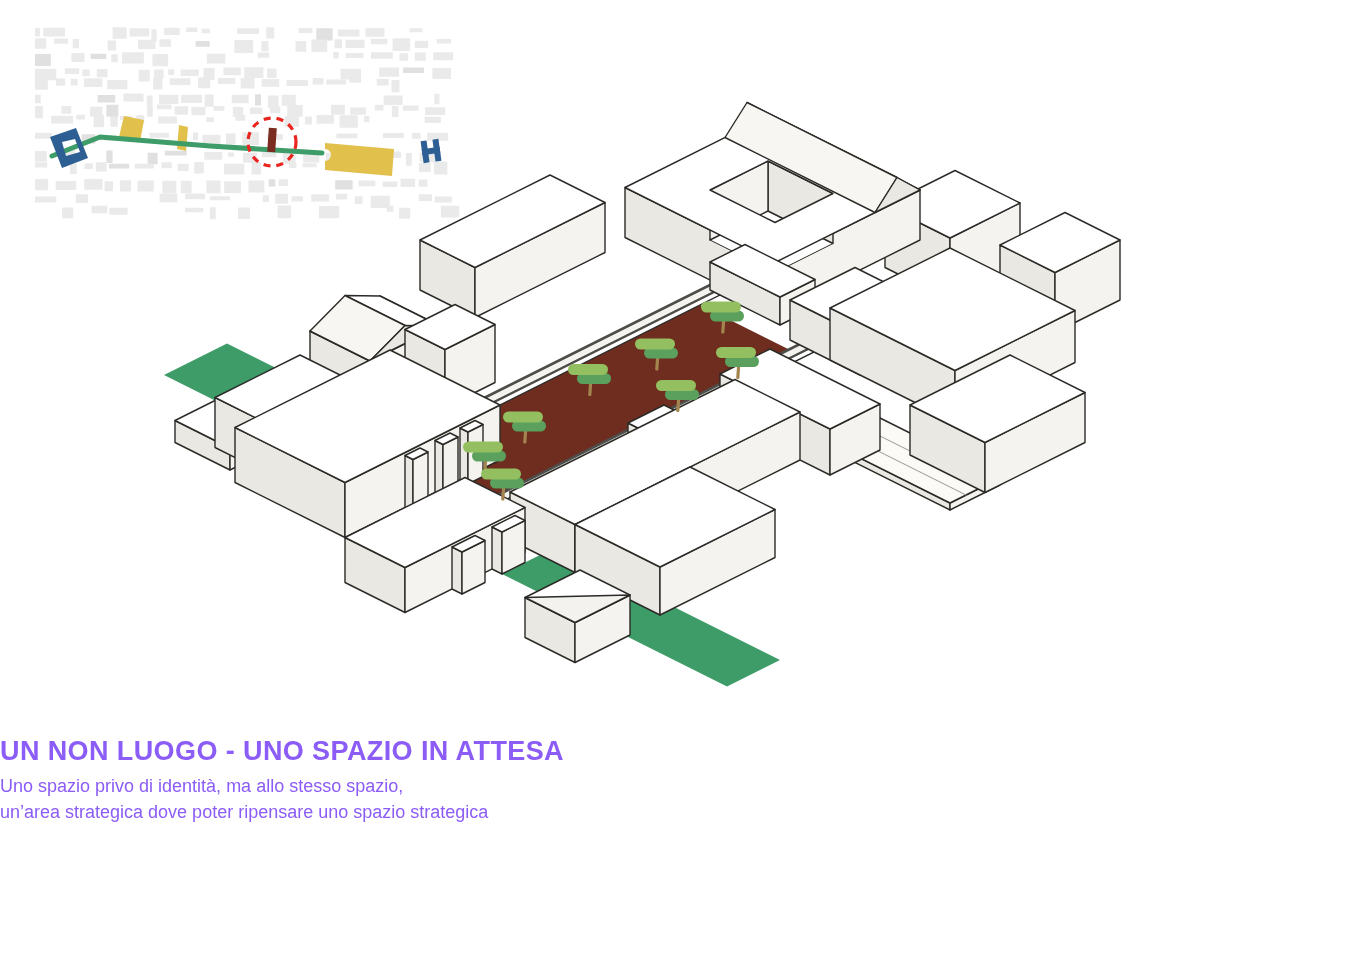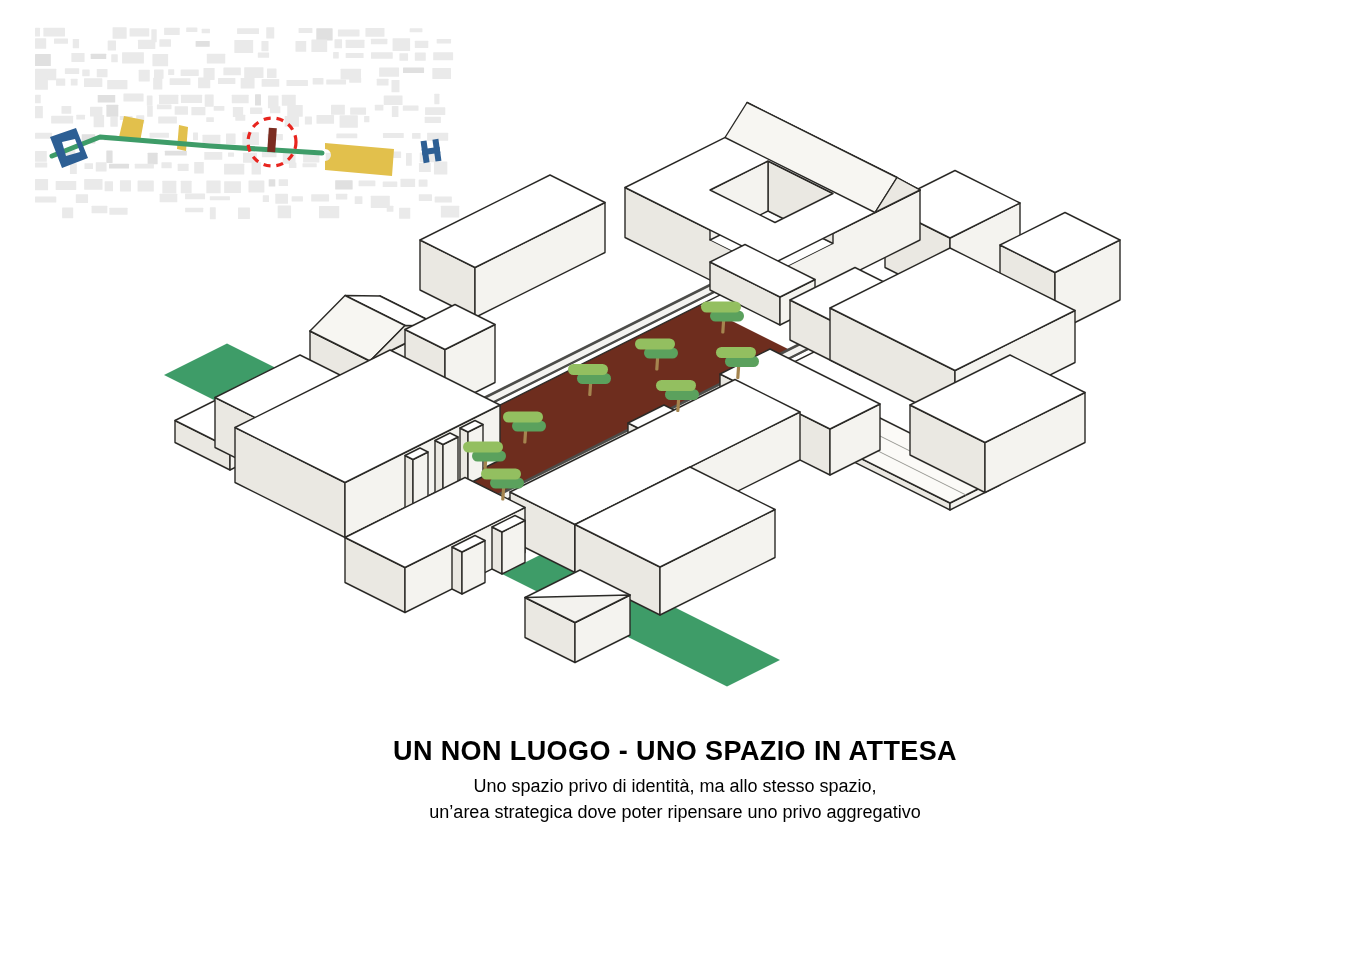--- a/index.html
+++ b/index.html
@@ -1,19 +1,19 @@
 <!DOCTYPE html>
 <html><head>
 <meta charset="utf-8">
 <style>
   html,body{margin:0;padding:0;background:#ffffff;}
   .page{position:relative;width:1350px;height:955px;background:#ffffff;overflow:hidden;
         font-family:"Liberation Sans",sans-serif;}
   svg{position:absolute;left:0;top:0;}
-  .caption{position:absolute;left:0;top:736px;width:100%;text-align:center;color:#000000;}
+  .caption{position:absolute;left:0;top:736px;width:100%;color:#8b5cf6;}
   .caption h1{margin:0;font:700 27px/1.15 "Liberation Sans",sans-serif;letter-spacing:.4px;}
   .caption .sub{font:400 18px/1.42 "Liberation Sans",sans-serif;margin:0;}
   .caption .sub:first-of-type{margin-top:7px;}
 </style>
 </head>
 <body>
 
 <div class="page">
   <svg id="scene" width="1350" height="955" viewBox="0 0 1350 955">
     <g id="map">
@@ -456,15 +456,15 @@
             <rect x="-13" y="-19" width="34" height="11" rx="5.5" fill="#5ba15d" stroke="none"></rect>
             <rect x="-22" y="-28" width="40" height="11" rx="5.5" fill="#93bf60" stroke="none"></rect>
           </g>
         </g>
       </g>
   </svg>
 
   <div class="caption">
     <h1>UN NON LUOGO - UNO SPAZIO IN ATTESA</h1>
     <p class="sub">Uno spazio privo di identità, ma allo stesso spazio,</p>
-    <p class="sub">un’area strategica dove poter ripensare uno privo aggregativo</p>
+    <p class="sub">un’area strategica dove poter ripensare uno spazio strategica</p>
   </div>
 </div>
 
 </body></html>

